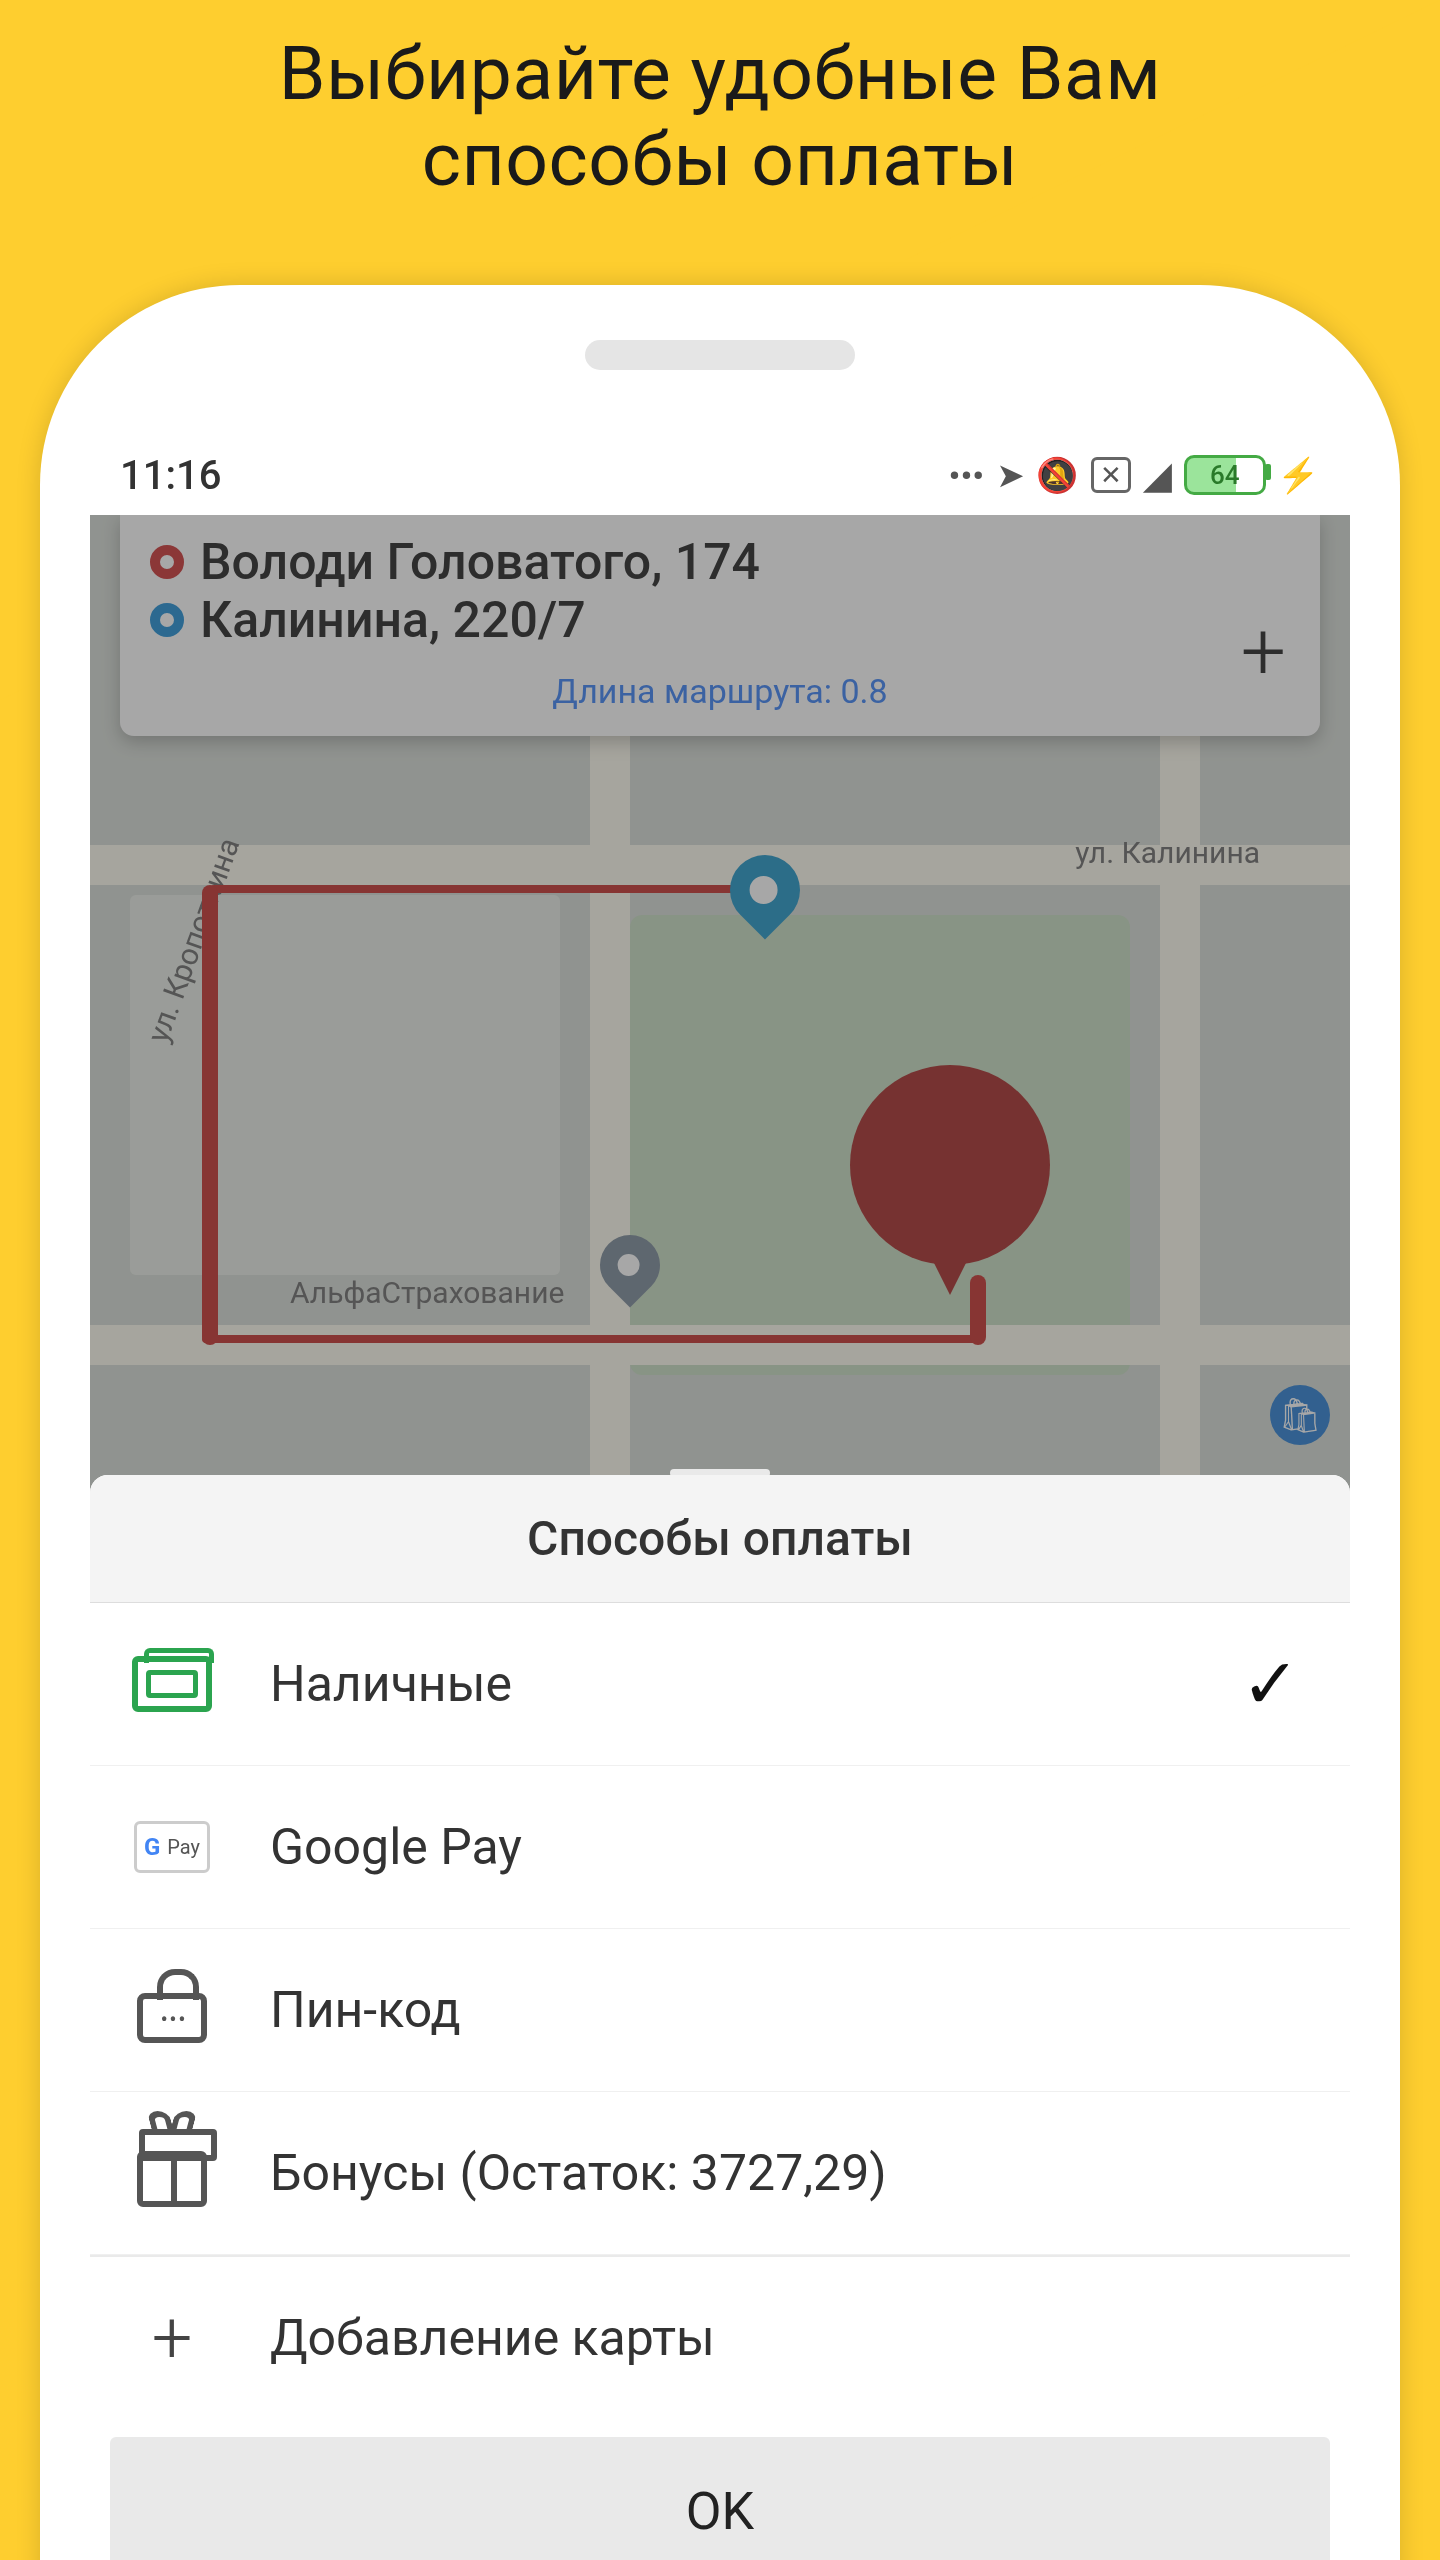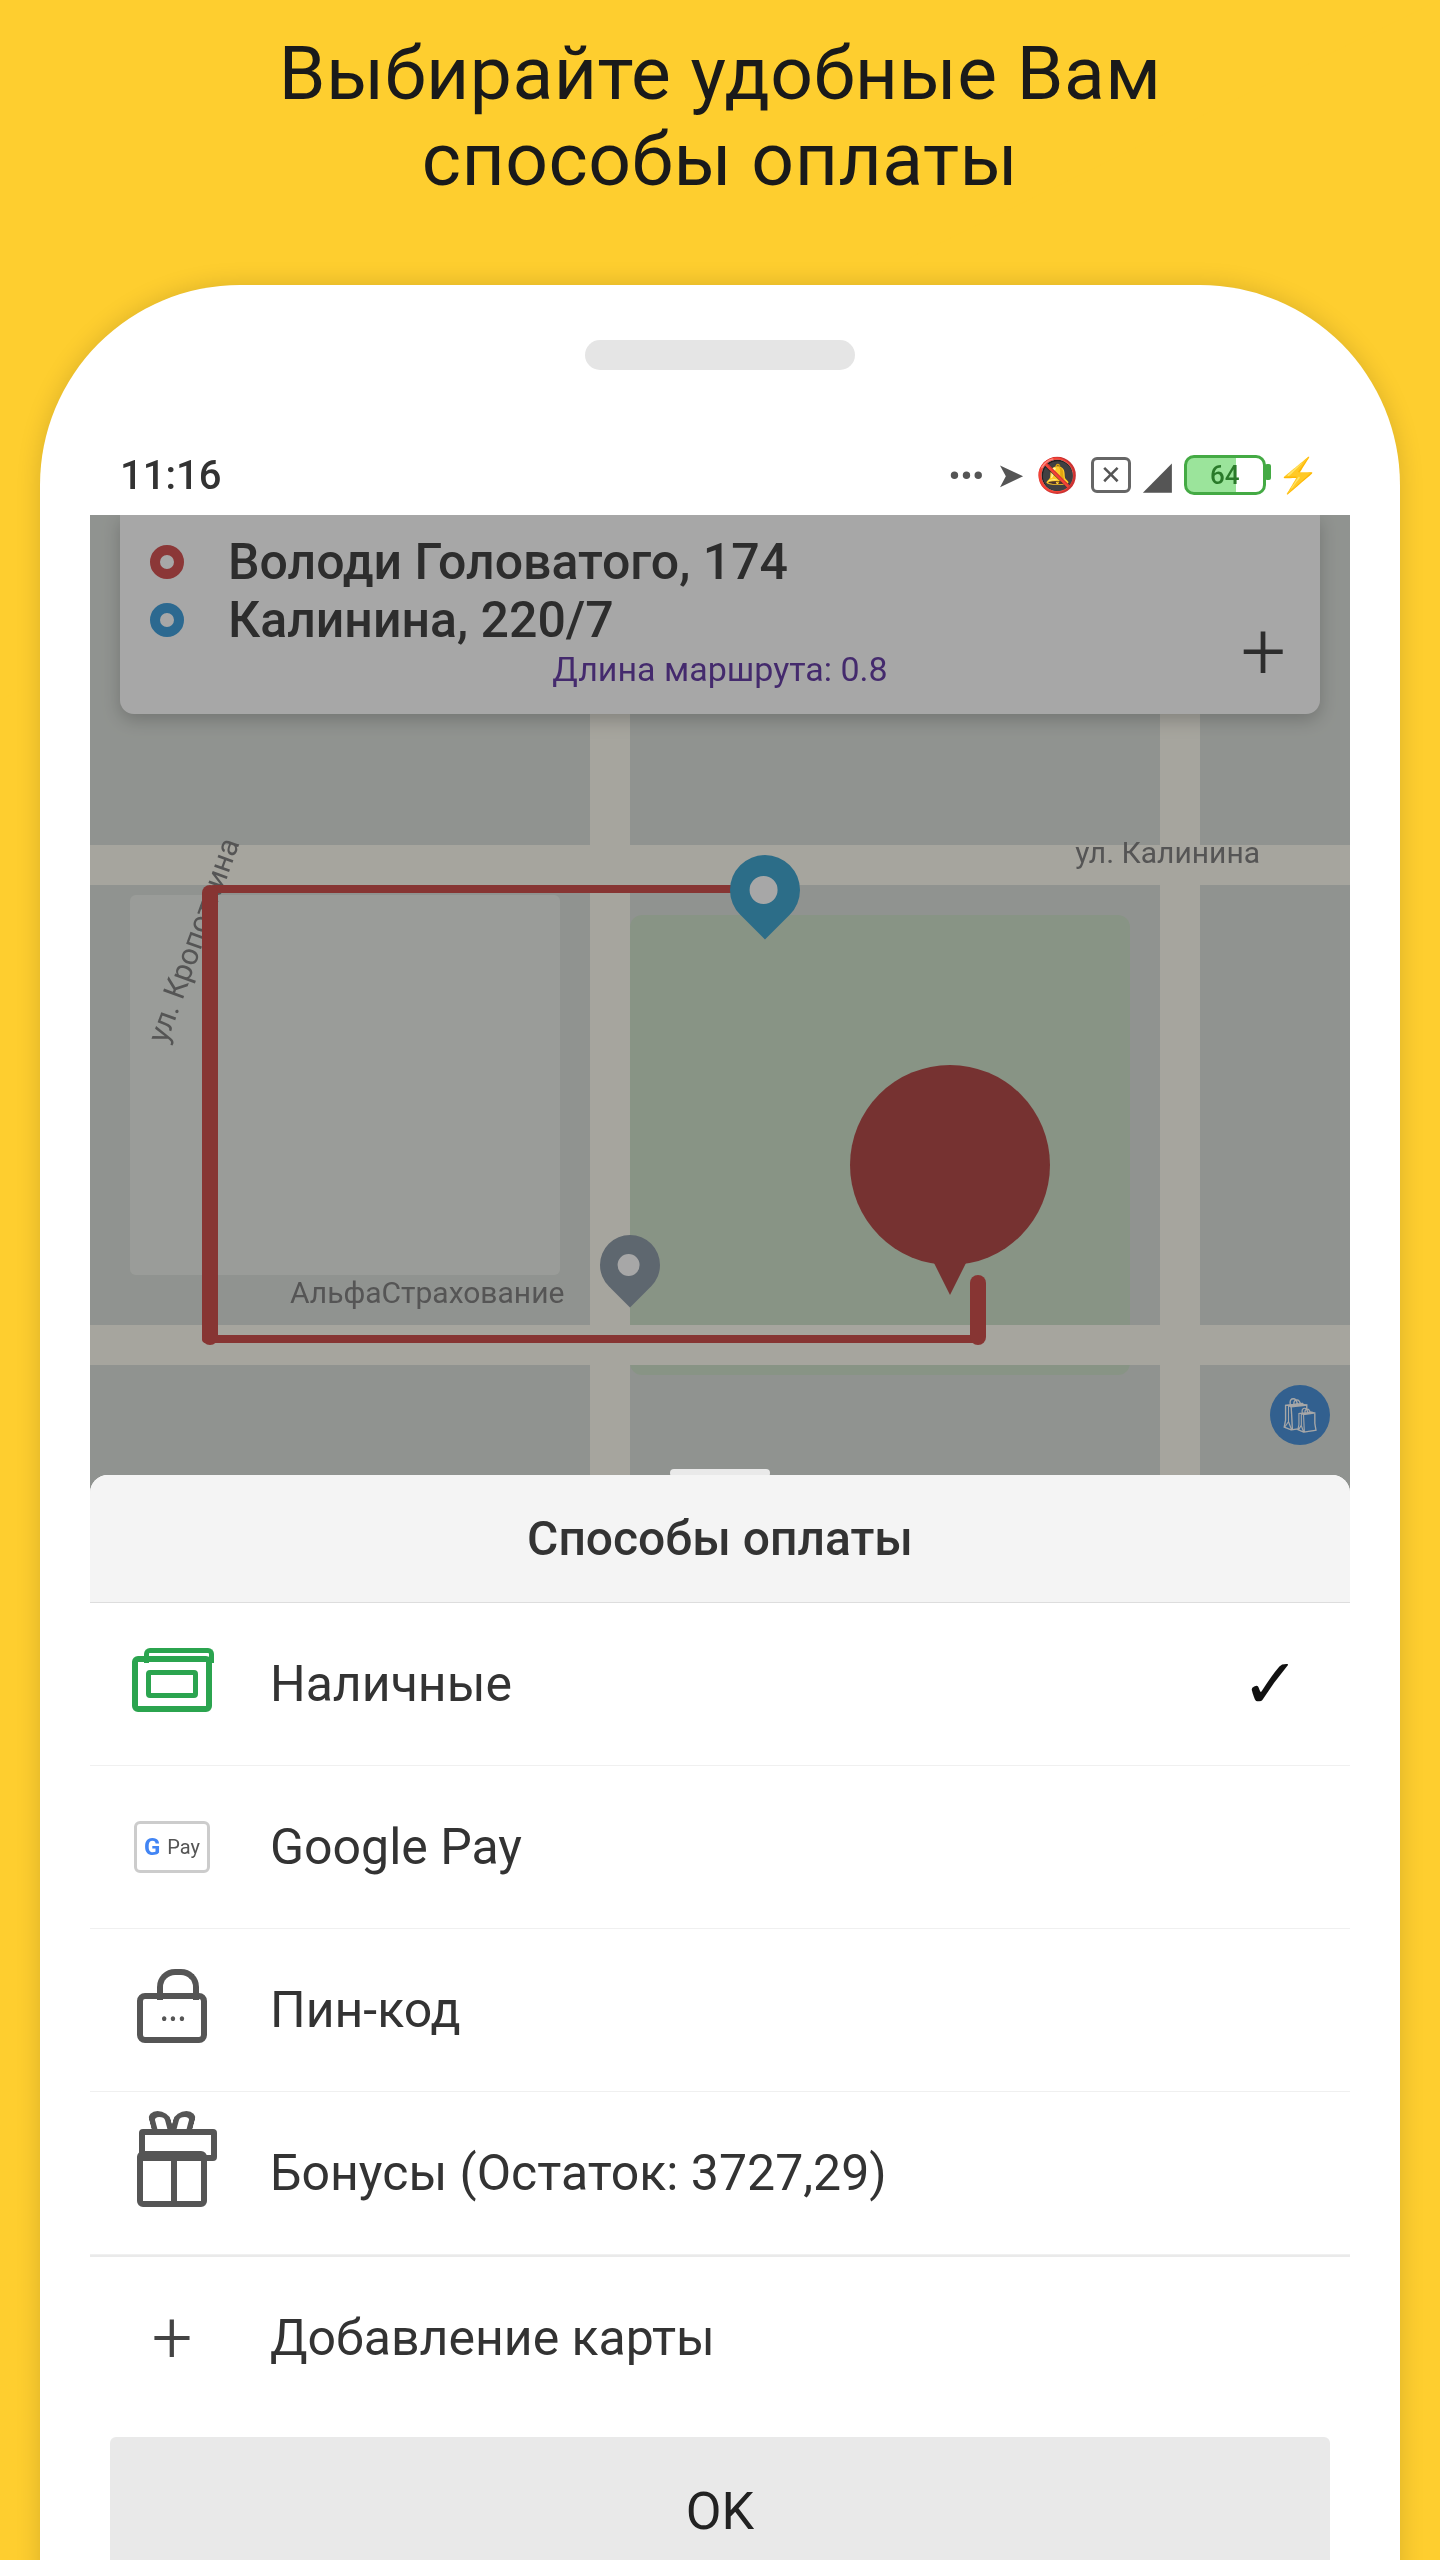--- a/index.html
+++ b/index.html
@@ -123,21 +123,21 @@
     right: 30px;
     background: #ffffff;
     border-radius: 0 0 14px 14px;
     padding: 18px 30px 25px 30px;
     box-shadow: 0 6px 18px rgba(0,0,0,0.25);
     z-index: 10;
   }
   .addr-line {
     display: flex;
     align-items: center;
-    gap: 44px;
+    gap: 16px;
   }
   .addr-dot {
     width: 34px; height: 34px;
     border-radius: 50%;
     flex: 0 0 34px;
   }
   .dot-red { background: #fff; border: 10px solid #c33; }
   .dot-blue { background: #fff; border: 10px solid #1f8fd6; }
   .addr-main {
     font-size: 50px;
@@ -155,21 +155,22 @@
     position: absolute;
     right: 34px;
     top: 90px;
     font-size: 80px;
     font-weight: 300;
     color: #222;
   }
   .route-length {
     text-align: center;
     font-size: 34px;
-    color: #4c1d95;
+    color: #3b82f6;
+    margin-top: 22px;
   }
 
   
   .map-road-h {
     position: absolute;
     height: 40px;
     background: #fdfbee;
     left: 0; right: 0;
   }
   .map-road-v {

